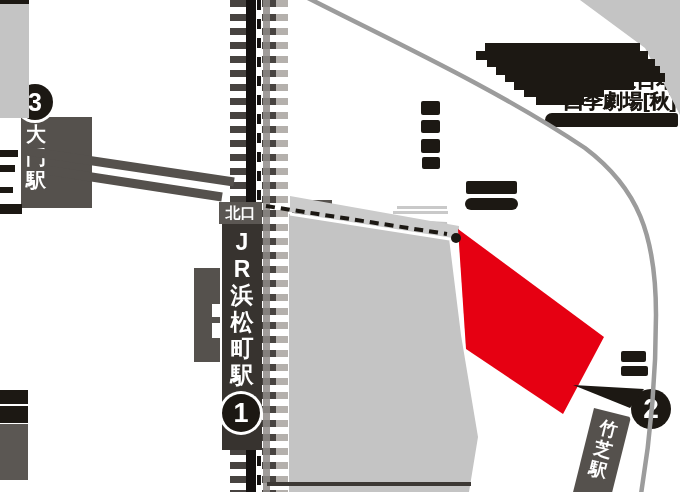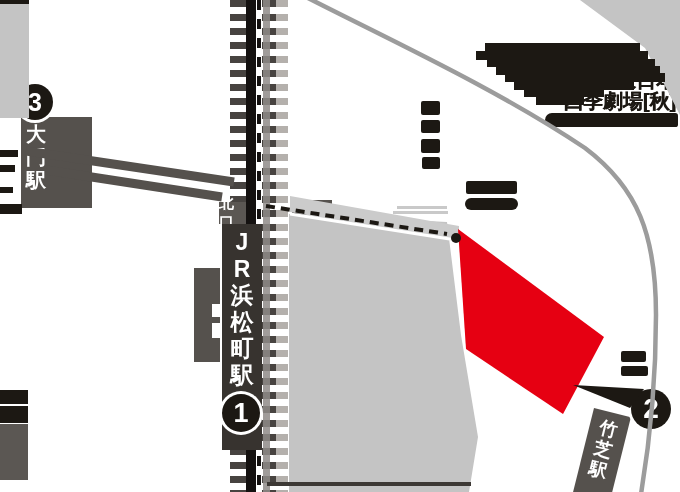--- a/index.html
+++ b/index.html
@@ -143,21 +143,21 @@
           <span class="vch">門</span>
           <span class="vch">駅</span>
         </div>
     </div>
 
     <div class="bar" style="left:194px;top:268px;width:26px;height:94px;">
       <div class="notch" style="left:18px;top:36px;width:8px;height:13px;"></div>
       <div class="notch" style="left:18px;top:55px;width:8px;height:15px;"></div>
     </div>
 
-    <div class="exit-box" style="left:219px;top:202px;width:27px;height:22px;font-size:15px;">北口</div>
+    <div class="exit-box" style="left:219px;top:202px;width:43px;height:22px;font-size:15px;">北口</div>
 
     <div class="bar-dark" style="left:222px;top:224px;width:40px;height:226px;">
       <div class="vlabel" style="position:absolute;left:0;top:5px;width:40px;font-size:23px;line-height:26.5px;">
           <span class="vch">J</span>
           <span class="vch">R</span>
           <span class="vch">浜</span>
           <span class="vch">松</span>
           <span class="vch">町</span>
           <span class="vch">駅</span>
         </div>

